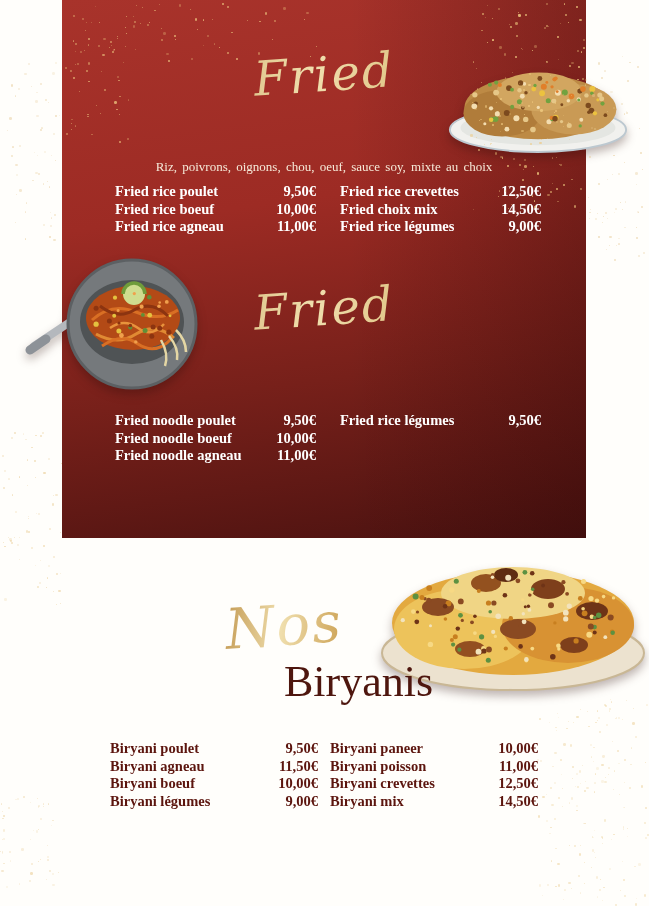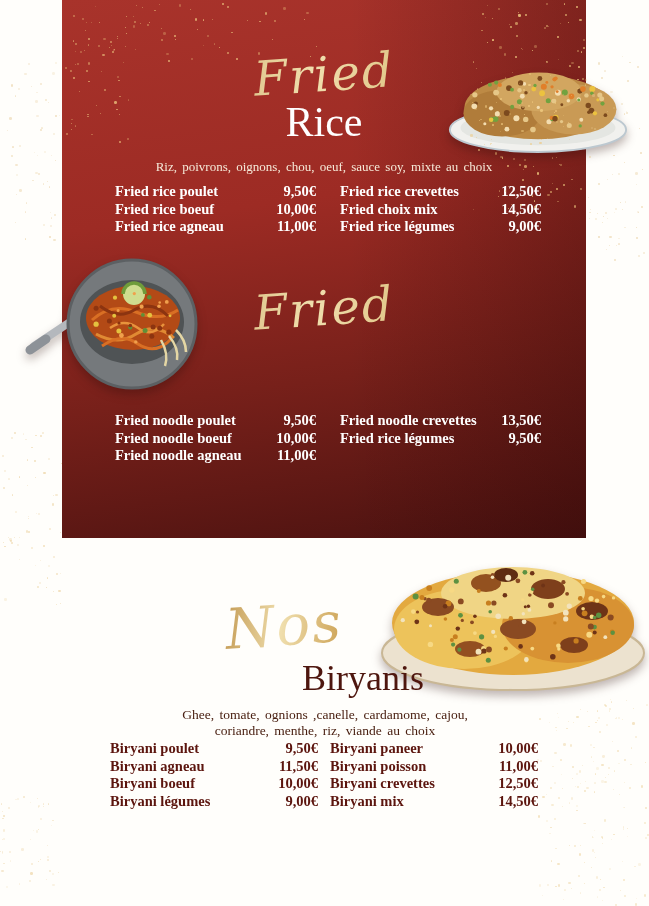--- a/index.html
+++ b/index.html
@@ -34,21 +34,21 @@
   }
   
   .items{position:absolute;display:flex;}
   .col{flex:1;display:flex;flex-direction:column;}
   .mrow{display:flex;justify-content:space-between;line-height:17.5px;}
   .mname,.mprice{font-size:14.5px;font-weight:bold;white-space:nowrap;}
   .on-red .mname,.on-red .mprice{color:#ffffff;}
   
   .b-script{position:absolute;left:204px;top:598px;width:160px;text-align:center;
     font-size:56px;}
-  .b-title{position:absolute;left:302px;top:660px;font-size:36px;line-height:1;
+  .b-title{position:absolute;left:284px;top:660px;font-size:44px;line-height:1;
     color:#4e160e;}
   .b-desc{position:absolute;left:100px;top:707px;width:450px;text-align:center;
     font-size:13.5px;line-height:16px;color:#4a2012;word-spacing:2px;}
   .b-items{left:110px;top:740px;width:428px;gap:12px;}
   .on-white .mname,.on-white .mprice{color:#5c150e;}
   .rice-items{top:183px;left:53px;width:426px;gap:24px;}
   .noodle-items{top:412px;left:53px;width:426px;gap:24px;}
   
   .photo{position:absolute;}
   .photo svg{filter:drop-shadow(0 5px 5px rgba(40,10,5,.30));}
@@ -57,21 +57,20 @@
   .spk{position:absolute;border-radius:50%;}
 </style>
 </head>
 <body>
 
 <div class="page">
 
   <div class="panel">
 
     <div class="script" style="top:50px">Fried</div>
-    <div class="title-white" style="top:101px">Rice</div>
     <div class="desc" style="top:159px">Riz, poivrons, oignons, chou, oeuf, sauce soy, mixte au choix</div>
 
     <div class="items rice-items on-red">
       <div class="col">
         <div class="mrow">
           <span class="mname">Fried rice poulet</span>
           <span class="mprice">9,50€</span>
         </div>
         <div class="mrow">
           <span class="mname">Fried rice boeuf</span>
@@ -109,24 +108,20 @@
         <div class="mrow">
           <span class="mname">Fried noodle boeuf</span>
           <span class="mprice">10,00€</span>
         </div>
         <div class="mrow">
           <span class="mname">Fried noodle agneau</span>
           <span class="mprice">11,00€</span>
         </div>
       </div>
       <div class="col">
-        <div class="mrow">
-          <span class="mname">Fried noodle crevettes</span>
-          <span class="mprice">13,50€</span>
-        </div>
         <div class="mrow">
           <span class="mname">Fried rice légumes</span>
           <span class="mprice">9,50€</span>
         </div>
       </div>
     </div>
   </div>
 
   <div class="photo" style="left:446px;top:52px;width:184px;height:104px">
     <svg width="184" height="104" viewBox="0 0 190 105">
@@ -373,24 +368,20 @@
           <circle cx="117.4" cy="91.4" r="1.6" fill="#f7d984"></circle>
           <circle cx="114.5" cy="32.3" r="1.8" fill="#f2e3bd"></circle>
           <circle cx="174.8" cy="111.8" r="2.8" fill="#6e3317"></circle>
           <circle cx="67.4" cy="74.0" r="1.8" fill="#c87f1f"></circle>
         </g>
     </svg>
   </div>
 
   <div class="script b-script">Nos</div>
   <div class="b-title">Biryanis</div>
-  <div class="b-desc">
-    <div>Ghee, tomate, ognions ,canelle, cardamome, cajou,</div>
-    <div>coriandre, menthe, riz, viande au choix</div>
-  </div>
 
   <div class="items b-items on-white">
     <div class="col">
       <div class="mrow">
         <span class="mname">Biryani poulet</span>
         <span class="mprice">9,50€</span>
       </div>
       <div class="mrow">
         <span class="mname">Biryani agneau</span>
         <span class="mprice">11,50€</span>

